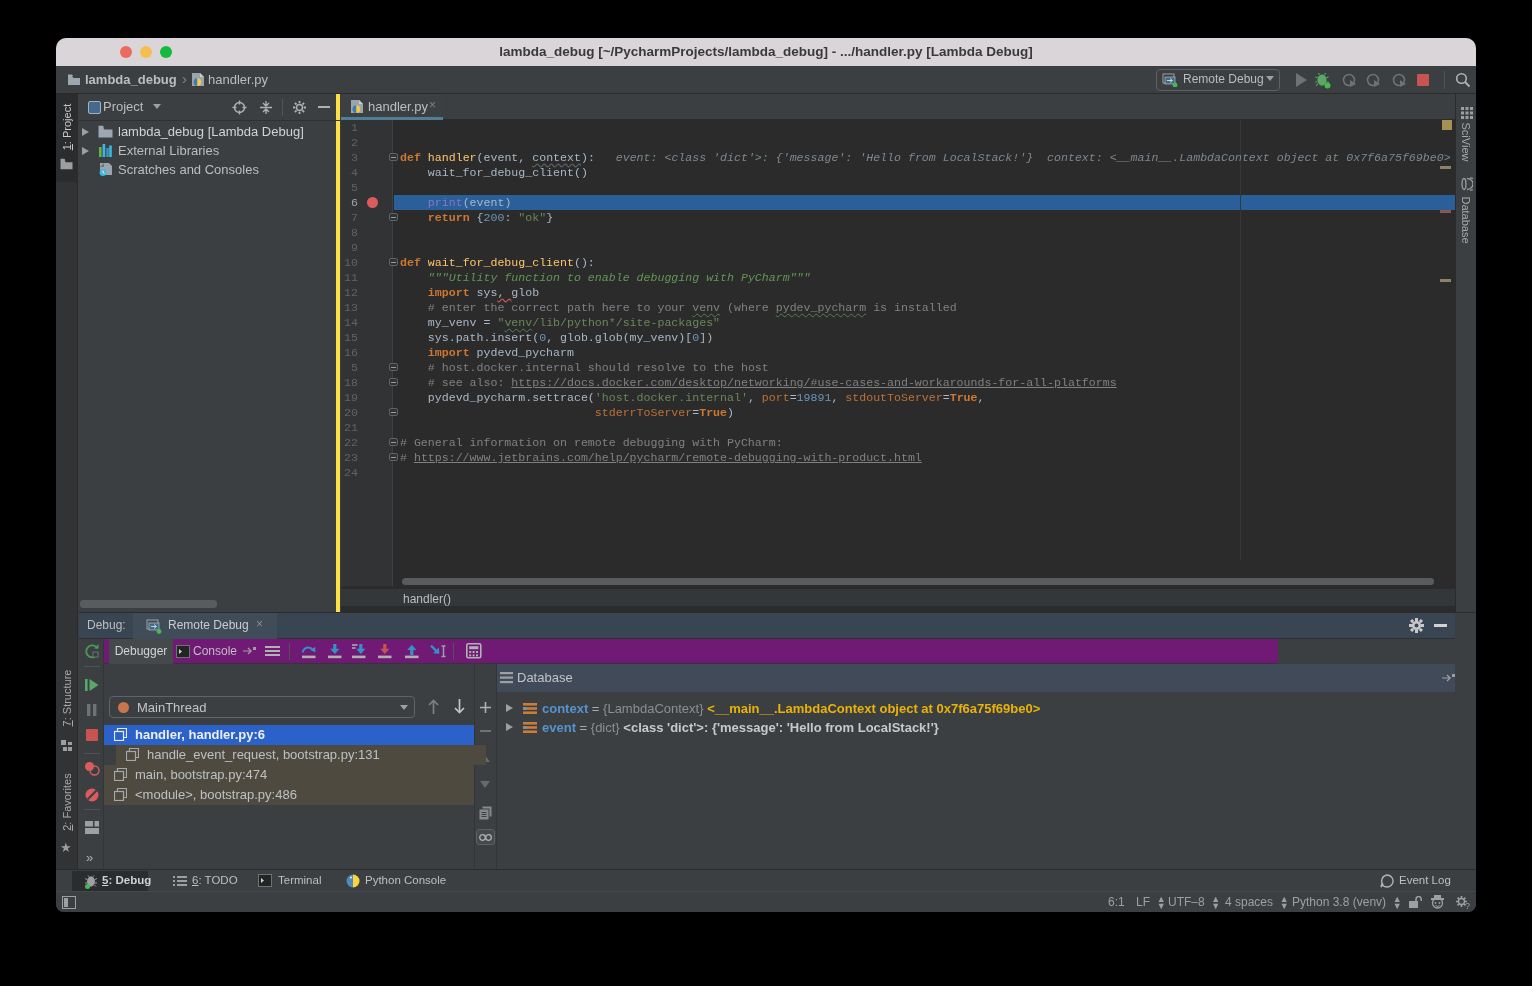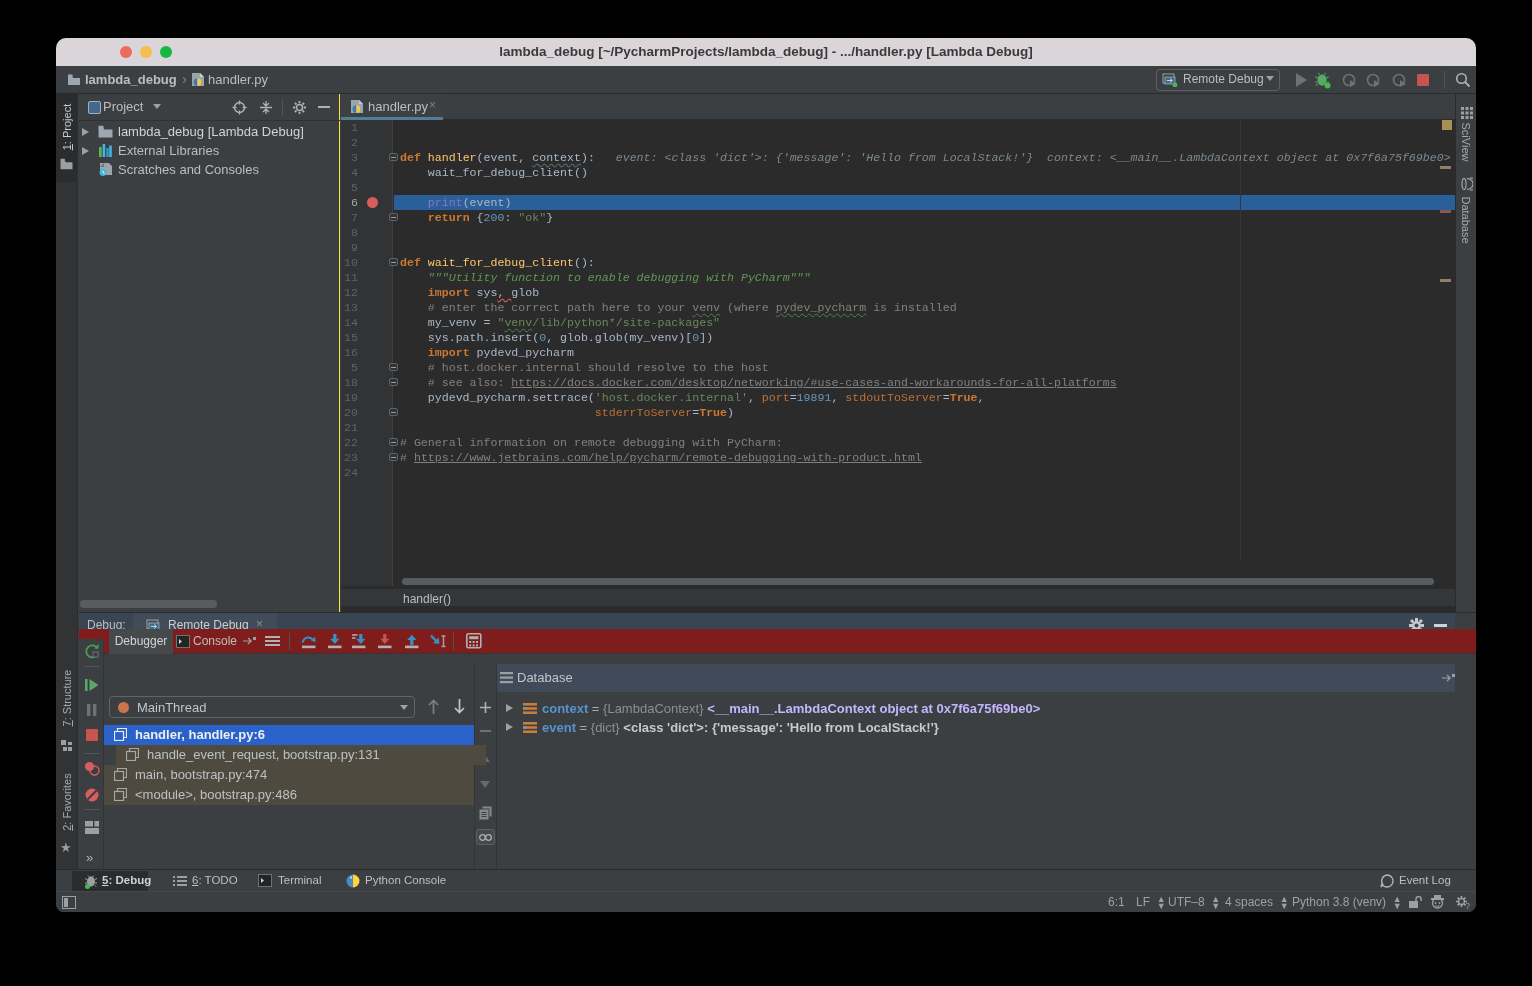--- a/index.html
+++ b/index.html
@@ -9,21 +9,21 @@
 .titlebar{position:absolute;left:0;top:0;width:100%;height:28px;background:#d9d5d9}
 .tl{position:absolute;top:8px;width:12px;height:12px;border-radius:50%}
 .title{position:absolute;left:0;top:0;width:100%;height:28px;line-height:28px;text-align:center;
  font-size:13.5px;font-weight:bold;color:#3a3a3a}
 .navbar{position:absolute;left:0;top:28px;width:100%;height:28px;background:#3c3f41;border-bottom:1px solid #292b2d}
 .crumb{font-size:13px;color:#bbbdbf}
 .lstrip{position:absolute;left:0;top:56px;width:22px;height:797px;background:#313335;border-right:1px solid #292b2d}
 .rstrip{position:absolute;left:1399px;top:56px;width:21px;height:518px;background:#3c3f41;border-left:1px solid #292b2d}
 .vtextl{position:absolute;transform:rotate(-90deg);transform-origin:center;font-size:11px;color:#a7aaac;white-space:nowrap}
 .vtextr{position:absolute;transform:rotate(90deg);transform-origin:center;font-size:11px;color:#a7aaac;white-space:nowrap}
-.project{position:absolute;left:23px;top:56px;width:261px;height:518px;background:#3c3f41;border-right:1px solid #fde047}
+.project{position:absolute;left:23px;top:56px;width:261px;height:518px;background:#3c3f41;border-right:4px solid #fde047}
 .ptitle{font-size:13px;color:#bbbdbf}
 .tree{font-size:13px;color:#bbbdbf}
 .editor{position:absolute;left:285px;top:56px;width:1114px;height:518px;background:#2b2b2b}
 .tabbar{position:absolute;left:285px;top:56px;width:1114px;height:26px;background:#3c3f41;border-bottom:1px solid #292b2d;z-index:3}
 .tab1{position:absolute;left:0;top:0;width:102px;height:26px;background:#3d4042;border-bottom:3px solid #4f7e96}
 .gutter{position:absolute;left:0;top:26px;width:52px;height:466px;background:#313335;border-right:1px solid #3d4042}
 .lnums{position:absolute;right:36px;top:26px;width:30px;text-align:right;font-family:"Liberation Mono",monospace;
  font-size:11.6px;line-height:15px;color:#606366}
 code,.cl{font-family:"Liberation Mono",monospace;font-size:11.6px;line-height:15px;white-space:pre}
 .cl{position:absolute;left:59px;color:#a9b7c6}
@@ -37,21 +37,21 @@
 .kwa{color:#be7035}
 .hint{color:#7c8890;font-style:italic}
 .lnk{text-decoration:underline}
 .wavy{text-decoration:underline wavy #538053;text-decoration-thickness:1px;text-underline-offset:2px}
 .execline{position:absolute;left:53px;top:101px;width:1061px;height:15px;background:#2b5f99}
 .bp{position:absolute;left:26px;top:103px;width:11px;height:11px;border-radius:50%;background:#db5c5c}
 .fold{position:absolute;width:9px;height:8px;border:1px solid #606366;border-radius:2px;background:#313335;left:48px}
 .fold:after{content:"";position:absolute;left:1px;top:3px;width:5px;height:1px;background:#9a9da0}
 .debug{position:absolute;left:23px;top:574px;width:1397px;height:257px;background:#3c3f41;border-top:1px solid #292b2d}
 .dhead{position:absolute;left:0;top:0;width:1376px;height:26px;background:#394552;border-bottom:1px solid #2e3133}
-.dtoolbar{position:absolute;left:0;top:16px;width:1397px;height:25px;background:#7f1d1d;border-bottom:1px solid #333638}
+.dtoolbar{position:absolute;left:0;top:26px;width:1199px;height:25px;background:#701a75;border-bottom:1px solid #333638}
 .dstrip{position:absolute;left:0;top:26px;width:25px;height:231px;background:#3c3f41;border-right:1px solid #333638}
 .phead{position:absolute;top:51px;height:28px;background:#404a59;font-size:13px;color:#c2c5c7}
 .btnbar{position:absolute;left:0;top:831px;width:1420px;height:22px;background:#3c3f41;border-top:1px solid #292b2d}
 .statusbar{position:absolute;left:0;top:853px;width:1420px;height:21px;background:#3c3f41;border-top:1px solid #46494b;
  font-size:12px;color:#9da0a2}
 .bbtn{font-size:11.5px;color:#bdbfc1}
 .icon{position:absolute}
 .tri-r{width:0;height:0;border-top:4.5px solid transparent;border-bottom:4.5px solid transparent;border-left:7px solid #9da0a2}
 .sep{position:absolute;width:1px;background:#515456}
 .updown{display:inline-block;font-size:9px;color:#9da0a2;letter-spacing:0;line-height:7px;vertical-align:middle}
@@ -468,21 +468,21 @@
       <div class="abs" style="left:418px;top:86px;width:958px;height:19px">
         <div class="abs tri-r" style="left:9px;top:5px"></div>
         <svg class="icon" style="left:26px;top:4px" width="14" height="11">
           <g fill="#c77d3c">
             <rect x="0" y="0" width="14" height="2.6"></rect>
             <rect x="0" y="4.2" width="14" height="2.6"></rect>
             <rect x="0" y="8.4" width="14" height="2.6"></rect>
           </g>
           <rect x="0" y="4.2" width="4" height="2.6" fill="#8f8f8f"></rect>
         </svg>
-        <span class="abs" style="left:45px;top:2px;font-size:13px"><span style="color:#5693ce;font-weight:bold">context</span><span style="color:#a9abad"> = </span><span style="color:#8c8e90">{LambdaContext} </span><span style="color:#c4b5fd;font-weight:bold">&lt;__main__.LambdaContext object at 0x7f6a75f69be0&gt;</span></span>
+        <span class="abs" style="left:45px;top:2px;font-size:13px"><span style="color:#5693ce;font-weight:bold">context</span><span style="color:#a9abad"> = </span><span style="color:#8c8e90">{LambdaContext} </span><span style="color:#eab308;font-weight:bold">&lt;__main__.LambdaContext object at 0x7f6a75f69be0&gt;</span></span>
       </div>
       <div class="abs" style="left:418px;top:105px;width:958px;height:19px">
         <div class="abs tri-r" style="left:9px;top:5px"></div>
         <svg class="icon" style="left:26px;top:4px" width="14" height="11">
           <g fill="#c77d3c">
             <rect x="0" y="0" width="14" height="2.6"></rect>
             <rect x="0" y="4.2" width="14" height="2.6"></rect>
             <rect x="0" y="8.4" width="14" height="2.6"></rect>
           </g>
           <rect x="0" y="4.2" width="4" height="2.6" fill="#8f8f8f"></rect>

